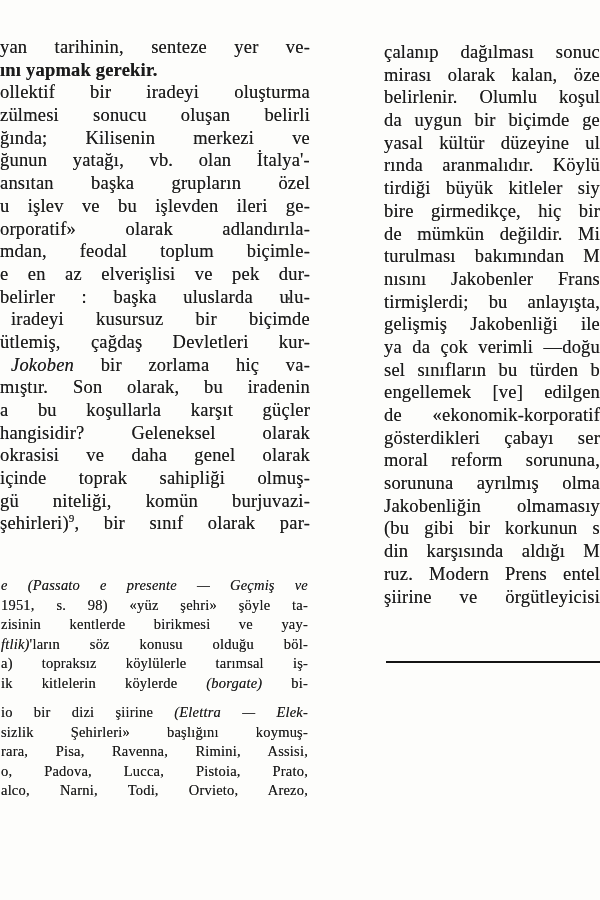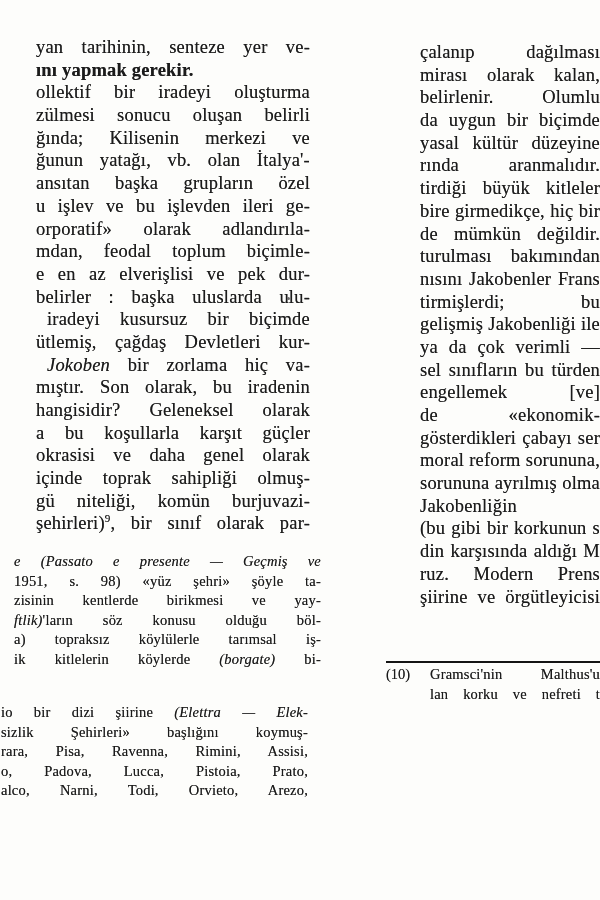--- a/index.html
+++ b/index.html
@@ -17,30 +17,30 @@
     text-shadow:0 0 0.5px rgba(25,25,25,0.65);
   }
   .blk{position:absolute;}
   .tl{
     text-align:justify;
     text-align-last:justify;
     letter-spacing:0.2px;
     overflow:hidden;
     white-space:normal;
   }
-  .main .tl{font-size:18.5px;line-height:22.7px;height:22.7px;margin-left:36px;}
+  .main .tl{font-size:18.5px;line-height:22.7px;height:22.7px;}
   .fn .tl{font-size:14.5px;line-height:19.5px;height:19.5px;}
   .tl.end{text-align-last:left;font-weight:bold;}
   .tl.ind1{text-indent:11px;}
   .tl.ind2{text-indent:27px;}
   .it{font-style:italic;}
   sup{font-size:11px;line-height:0;vertical-align:super;}
 
   #left-main{left:0;top:36px;width:310px;}
-  #left-fn1{left:1px;top:552px;width:307px;padding-left:13px;}
+  #left-fn1{left:1px;top:576px;width:307px;}
   #left-fn2{left:1px;top:703px;width:307px;}
 
   #right-main{left:384px;top:41px;width:216px;}
   #fn-rule{left:386px;top:661px;width:214px;height:2px;background:#141414;}
   #right-fn{left:384px;top:665px;width:216px;}
   #right-fn .hang .tl{margin-left:46px;}
   .fn-item{position:relative;}
   .fn-marker{
     position:absolute;left:2px;top:0;
     font-size:14.5px;line-height:19.5px;
@@ -64,22 +64,22 @@
     <div class="tl"><span>ansıtan başka grupların özel</span></div>
     <div class="tl"><span>u işlev ve bu işlevden ileri ge-</span></div>
     <div class="tl"><span>orporatif» olarak adlandırıla-</span></div>
     <div class="tl"><span>mdan, feodal toplum biçimle-</span></div>
     <div class="tl"><span>e en az elverişlisi ve pek dur-</span></div>
     <div class="tl"><span>belirler : başka uluslarda ulu-</span></div>
     <div class="tl ind1"><span>iradeyi kusursuz bir biçimde</span></div>
     <div class="tl"><span>ütlemiş, çağdaş Devletleri kur-</span></div>
     <div class="tl ind1"><span class="it">Jokoben</span><span> bir zorlama hiç va-</span></div>
     <div class="tl"><span>mıştır. Son olarak, bu iradenin</span></div>
+    <div class="tl"><span>a bu koşullarla karşıt güçler</span></div>
     <div class="tl"><span>hangisidir? Geleneksel olarak</span></div>
-    <div class="tl"><span>a bu koşullarla karşıt güçler</span></div>
     <div class="tl"><span>okrasisi ve daha genel olarak</span></div>
     <div class="tl"><span>içinde toprak sahipliği olmuş-</span></div>
     <div class="tl"><span>gü niteliği, komün burjuvazi-</span></div>
     <div class="tl"><span>şehirleri)</span><sup>9</sup><span>, bir sınıf olarak par-</span></div>
   </div>
 
 <div id="left-fn1" class="blk fn">
     <div class="tl"><span class="it">e (Passato e presente — Geçmiş ve</span></div>
     <div class="tl"><span>1951, s. 98) «yüz şehri» şöyle ta-</span></div>
     <div class="tl"><span>zisinin kentlerde birikmesi ve yay-</span></div>
@@ -120,22 +120,15 @@
     <div class="tl"><span>Jakobenliğin olmamasıy</span></div>
     <div class="tl"><span>(bu gibi bir korkunun s</span></div>
     <div class="tl"><span>din karşısında aldığı M</span></div>
     <div class="tl"><span>ruz. Modern Prens entel</span></div>
     <div class="tl"><span>şiirine ve örgütleyicisi</span></div>
   </div>
 
 <div id="fn-rule" class="blk"></div>
 
 <div id="right-fn" class="blk fn">
-  <div class="fn-item">
-    <span class="fn-marker">(10)</span>
-    <div class="hang">
-        <div class="tl"><span>Gramsci'nin Malthus'u</span></div>
-        <div class="tl"><span>lan korku ve nefreti t</span></div>
-      </div>
-  </div>
 </div>
 
 <div class="speck"></div>
 
 </body></html>

